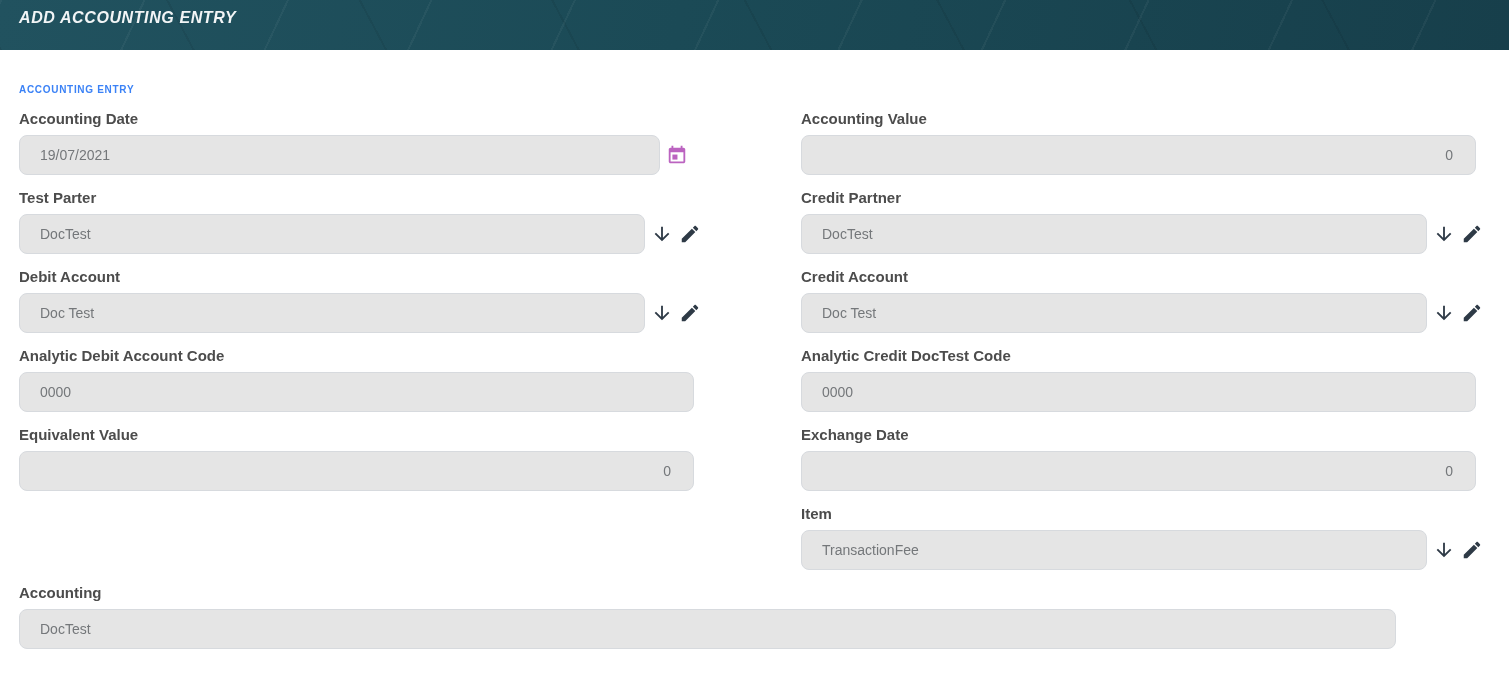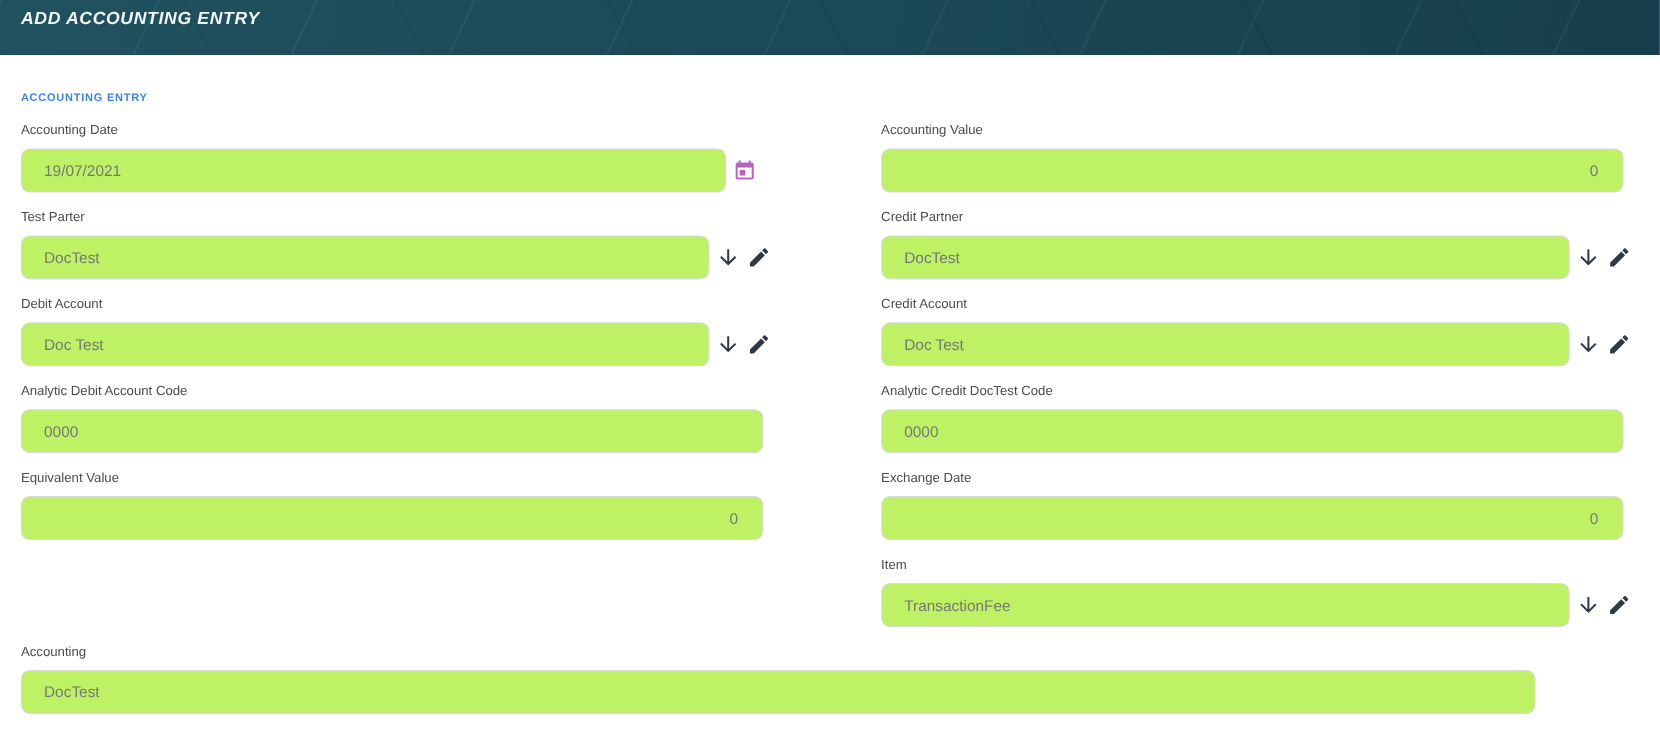--- a/index.html
+++ b/index.html
@@ -40,33 +40,33 @@
   }
   .form-grid {
     display: grid;
     grid-template-columns: 675px 675px;
     column-gap: 107px;
   }
   .field { margin-bottom: 15px; width: 675px; }
   .field.full { width: 1377px; }
   .f-label {
     display: block;
-    font-size: 12px;
-    font-weight: normal;
+    font-size: 15px;
+    font-weight: bold;
     line-height: 15px;
     color: #4c4c4c;
     margin-bottom: 9px;
   }
   .control { display: flex; align-items: center; }
   .f-input {
     height: 40px;
     width: 100%;
     border: 1px solid #d7dade;
     border-radius: 8px;
-    background: #bef264;
+    background: #e5e5e5;
     padding: 0 20px;
     font-family: "Liberation Sans", sans-serif;
     font-size: 14px;
     color: #74777a;
     outline: none;
   }
   .f-input.num { text-align: right; padding-right: 22px; }
   .control.with-lookup .f-input { width: 626px; flex: 0 0 626px; }
   .control.with-date .f-input { width: 641px; flex: 0 0 641px; }
   .icon-btn {

